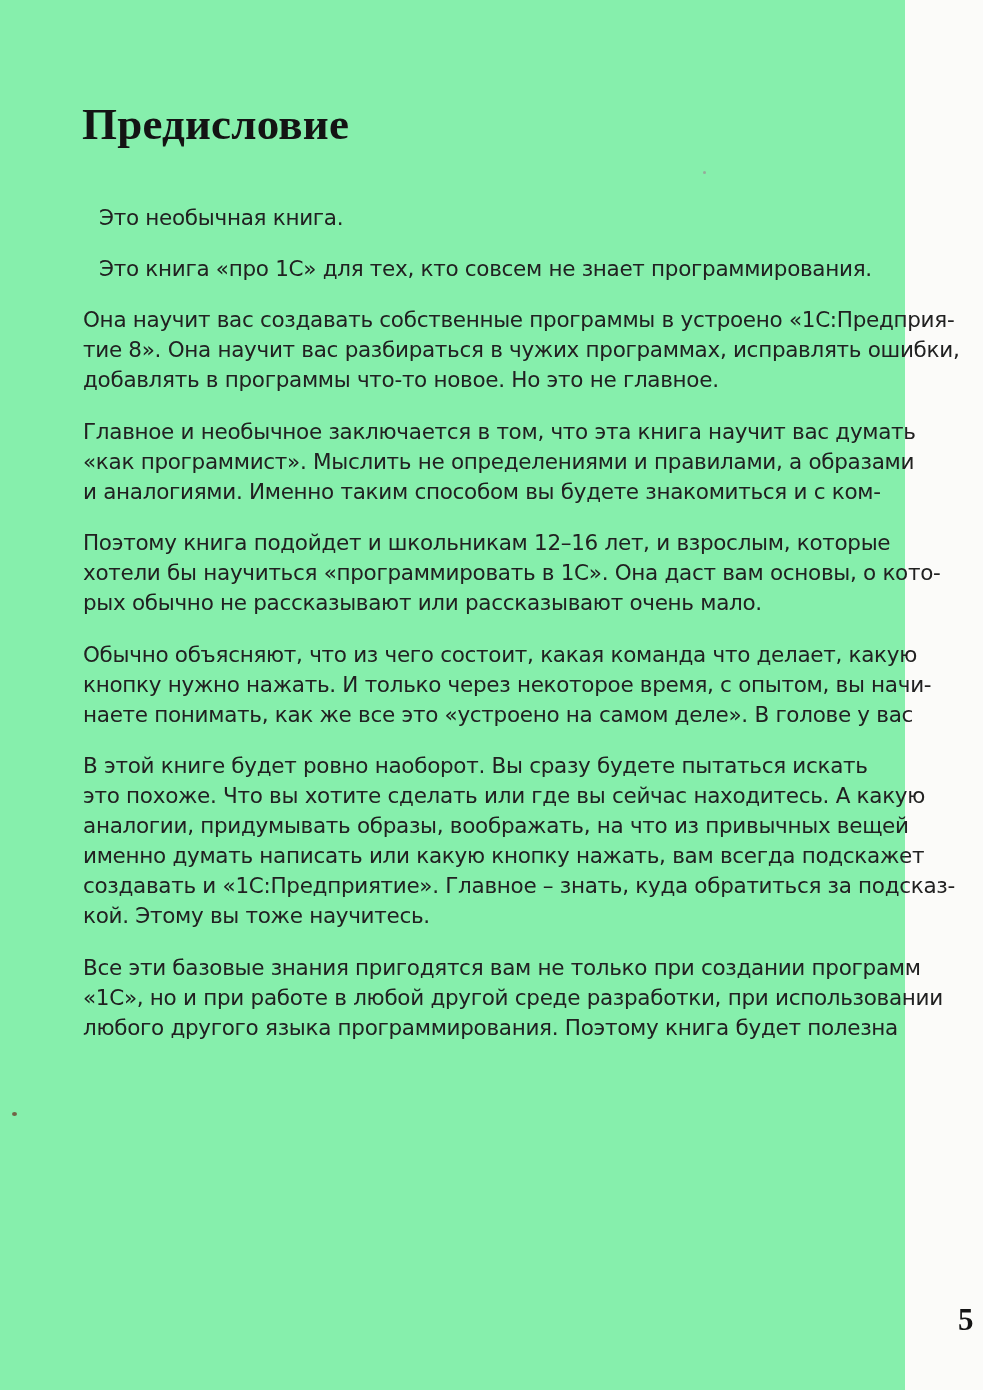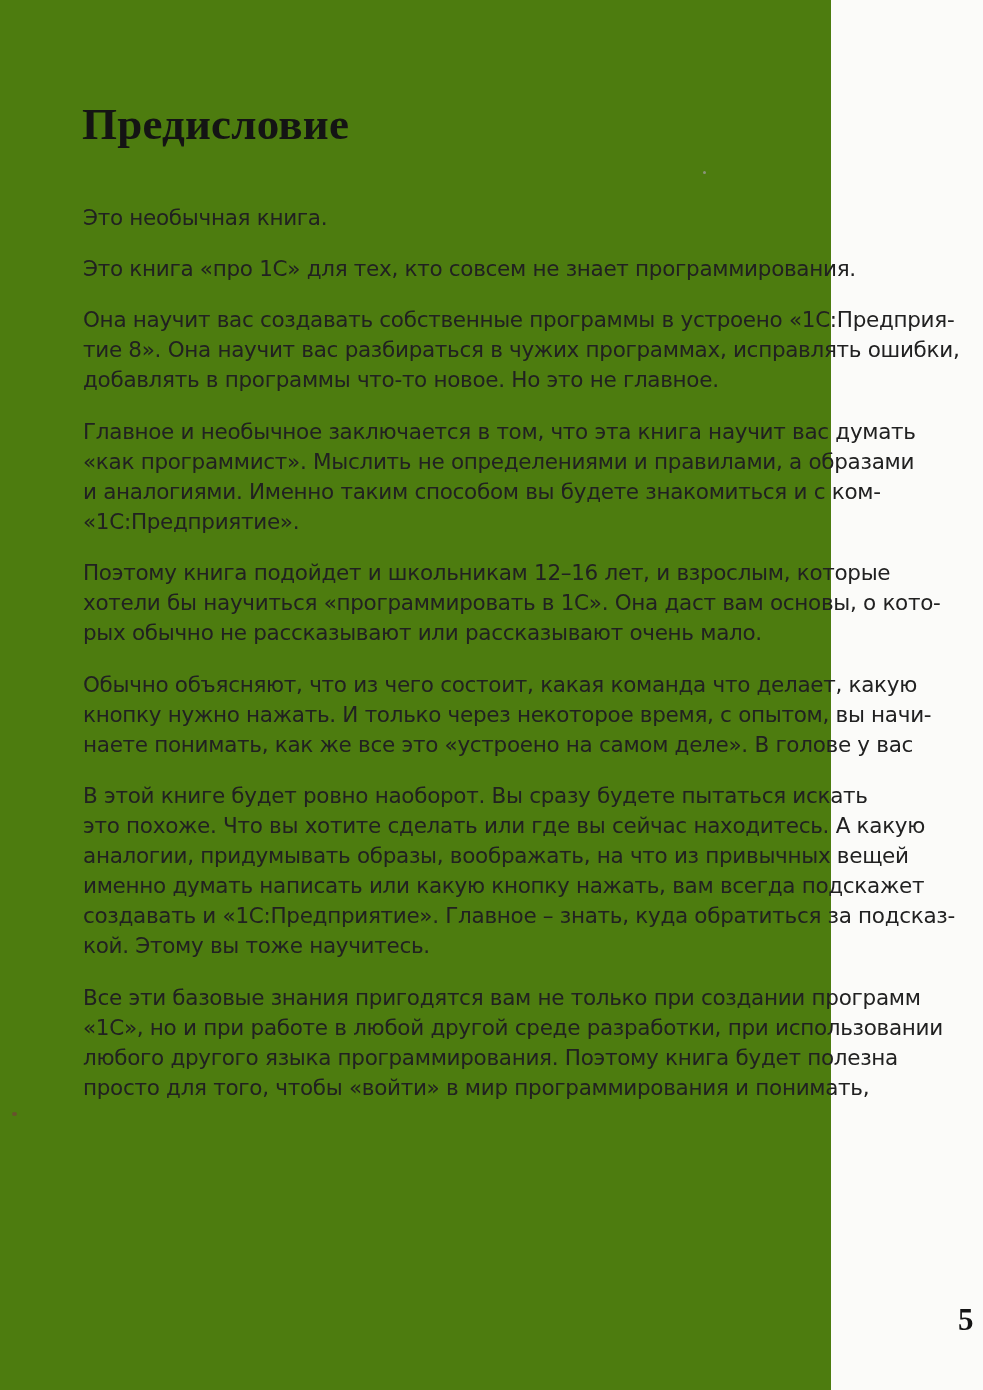--- a/index.html
+++ b/index.html
@@ -7,23 +7,23 @@
     padding: 0;
   }
   body {
     width: 983px;
     height: 1390px;
     background: #fbfbf9;
     overflow: hidden;
   }
   .page {
     position: relative;
-    width: 831px;
+    width: 905px;
     height: 1390px;
-    background: #4d7c0f;
+    background: #86efac;
   }
   .title {
     position: absolute;
     left: 82px;
     top: 98px;
     margin: 0;
     font-family: "Liberation Serif", "DejaVu Serif", serif;
     font-weight: 700;
     font-size: 45px;
     line-height: 52px;
@@ -35,21 +35,21 @@
     left: 83px;
     top: 203px;
     width: 870px;
     font-family: "DejaVu Sans", "Liberation Sans", sans-serif;
     font-size: 21.5px;
     line-height: 30px;
     color: #212121;
     letter-spacing: -0.3px;
   }
   .para {
-    margin: 0 0 21px 0;
+    margin: 0 0 21px 16px;
     padding: 0;
   }
   .line {
     white-space: nowrap;
   }
   .page-number {
     position: absolute;
     left: 958px;
     top: 1302px;
     font-family: "Liberation Serif", "DejaVu Serif", serif;
@@ -101,21 +101,20 @@
       <div class="line">Она научит вас создавать собственные программы в устроено «1С:Предприя-</div>
       <div class="line">тие 8». Она научит вас разбираться в чужих программах, исправлять ошибки,</div>
       <div class="line">добавлять в программы что-то новое. Но это не главное.</div>
     <p></p>
 
     <p class="para">
       </p>
       <div class="line">Главное и необычное заключается в том, что эта книга научит вас думать</div>
       <div class="line">«как программист». Мыслить не определениями и правилами, а образами</div>
       <div class="line">и аналогиями. Именно таким способом вы будете знакомиться и с ком-</div>
-      <div class="line">«1С:Предприятие».</div>
     <p></p>
 
     <p class="para">
       </p>
       <div class="line">Поэтому книга подойдет и школьникам 12–16 лет, и взрослым, которые</div>
       <div class="line">хотели бы научиться «программировать в 1С». Она даст вам основы, о кото-</div>
       <div class="line">рых обычно не рассказывают или рассказывают очень мало.</div>
     <p></p>
 
     <p class="para">
@@ -133,21 +132,20 @@
       <div class="line">именно думать написать или какую кнопку нажать, вам всегда подскажет</div>
       <div class="line">создавать и «1С:Предприятие». Главное – знать, куда обратиться за подсказ-</div>
       <div class="line">кой. Этому вы тоже научитесь.</div>
     <p></p>
 
     <p class="para">
       </p>
       <div class="line">Все эти базовые знания пригодятся вам не только при создании программ</div>
       <div class="line">«1С», но и при работе в любой другой среде разработки, при использовании</div>
       <div class="line">любого другого языка программирования. Поэтому книга будет полезна</div>
-      <div class="line">просто для того, чтобы «войти» в мир программирования и понимать,</div>
     <p></p>
 
   </div>
 
   <div class="page-number">5</div>
 
   <div class="speck-left"></div>
   <div class="speck-top"></div>
 
 </div>

